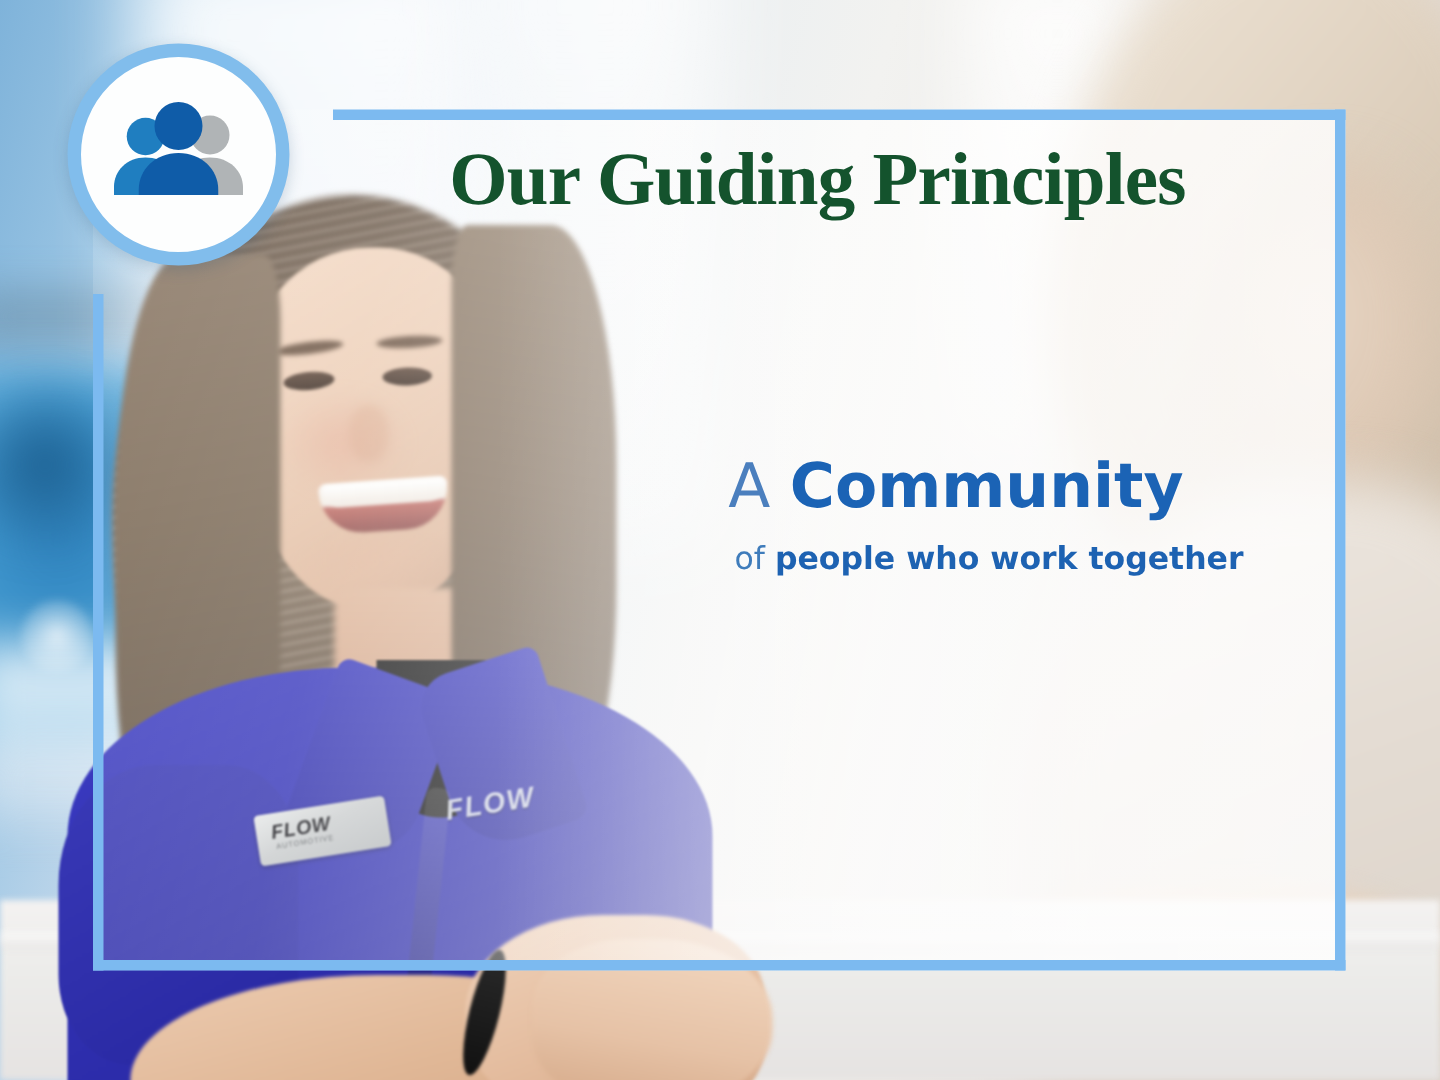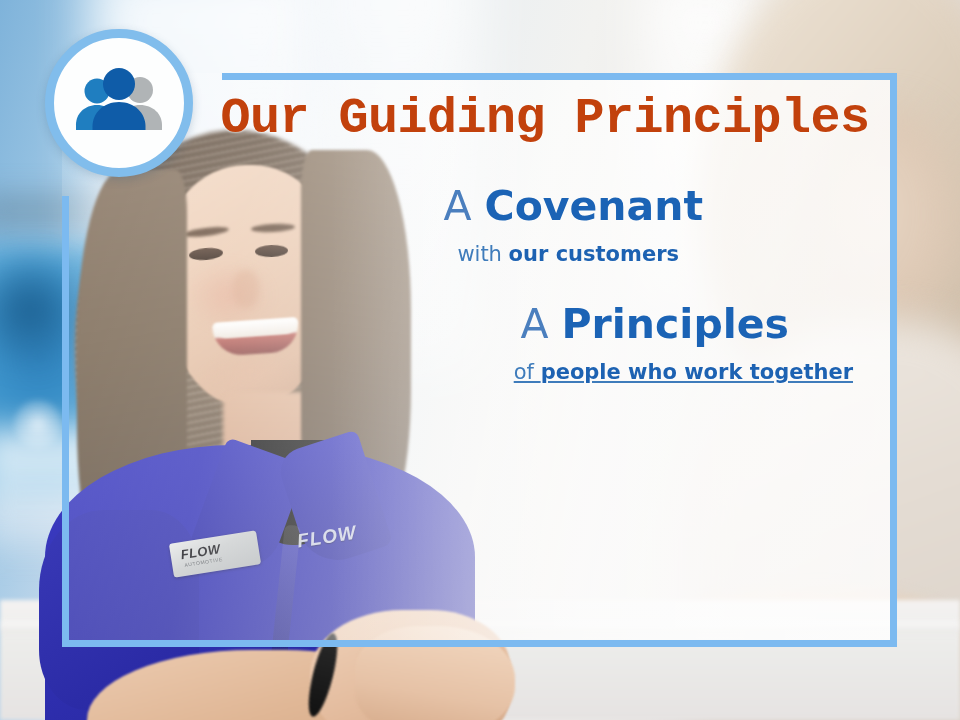--- a/index.html
+++ b/index.html
@@ -364,26 +364,26 @@
   .badge-circle svg { display:block; }
 
   
   .content {
     position:absolute; left:62px; top:73px; width:835px; height:574px;
   }
 
   .title {
     position:absolute; left:158px; top:20px; width:650px;
     text-align:center;
-    font-family:Liberation Mono, monospace;
+    font-family:Liberation Serif, serif;
     font-weight:bold;
     font-size:50px;
     line-height:1.04;
     letter-spacing:-0.5px;
-    color:#c2410c;
+    color:#14532d;
     text-shadow:0 1px 2px rgba(255,255,255,.55);
   }
 
   .principle { position:absolute; width:100%; }
 
   .p-head {
     font-family:"DejaVu Sans", sans-serif;
     line-height:1.06;
     text-align:right;
     text-shadow:0 1px 2px rgba(255,255,255,.5);
@@ -407,21 +407,21 @@
   }
   .p-sub b { font-weight:bold; color:#1d62b2; }
 
   
   #principle-1 { top:112px; }
   #principle-1 .p-head { font-size:41px; padding-right:194px; }
   #principle-1 .p-sub  { padding-right:218px; padding-top:13px; }
 
   #principle-2 { top:230px; }
   #principle-2 .p-head { font-size:41px; padding-right:108px; }
-  #principle-2 .p-sub  { padding-right:44px; padding-top:13px;text-decoration:underline; }
+  #principle-2 .p-sub  { padding-right:68px; padding-top:13px; }
 
   #principle-3 { top:382px; }
   #principle-3 .p-head { font-size:41px; padding-right:48px; }
   #principle-3 .p-sub  { padding-right:18px; padding-top:13px; }
 </style>
 </head>
 <body>
 
 <div id="stage">
 
@@ -502,34 +502,24 @@
 
       <circle cx="50" cy="16" r="16" fill="#0f5ca8"></circle>
       <path d="M50 34c-15.5 0-26.5 11-26.5 24.5V62h53v-3.5C76.5 45 65.5 34 50 34z" fill="#0f5ca8"></path>
     </svg>
   </div>
 
   <div class="content">
 
     <div class="title">Our Guiding Principles</div>
 
-    <div class="principle" id="principle-1">
-      <div class="p-head">
-        <span class="p-article">A </span><span class="p-word">Covenant</span>
-      </div>
-      <div class="p-sub">
-        <div>
-          <span>with </span><b>our customers</b>
-        </div>
-      </div>
-    </div>
 
     <div class="principle" id="principle-2">
       <div class="p-head">
-        <span class="p-article">A </span><span class="p-word">Principles</span>
+        <span class="p-article">A </span><span class="p-word">Community</span>
       </div>
       <div class="p-sub">
         <div>
           <span>of </span><b>people who work together</b>
         </div>
       </div>
     </div>
 
 
   </div>

